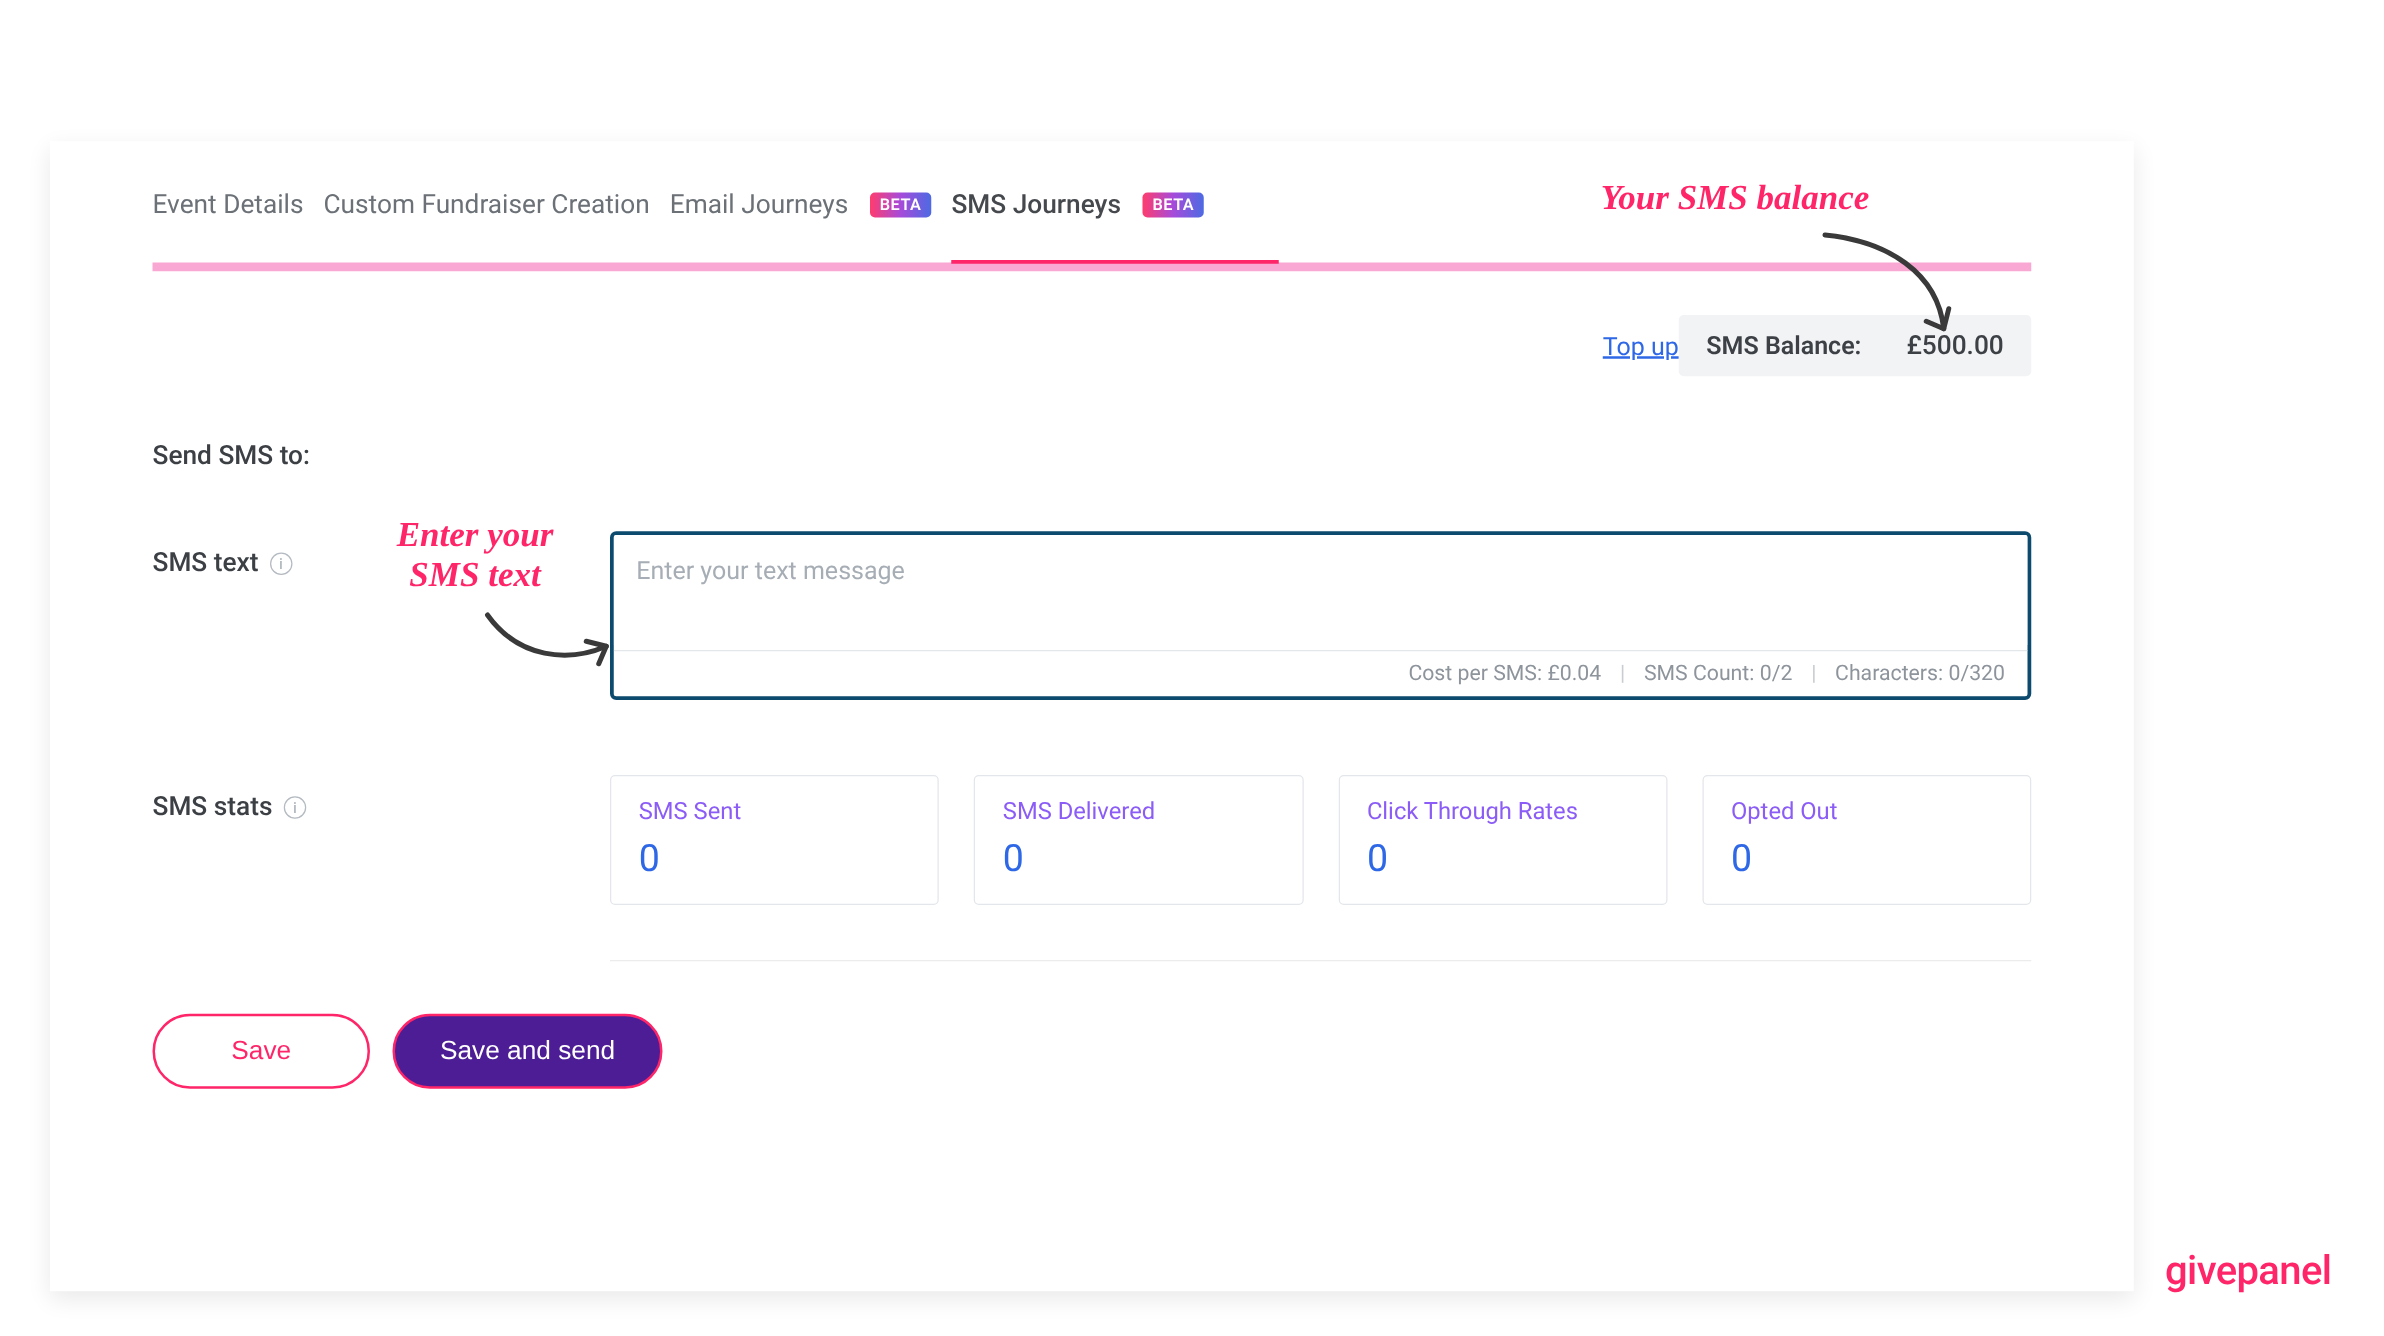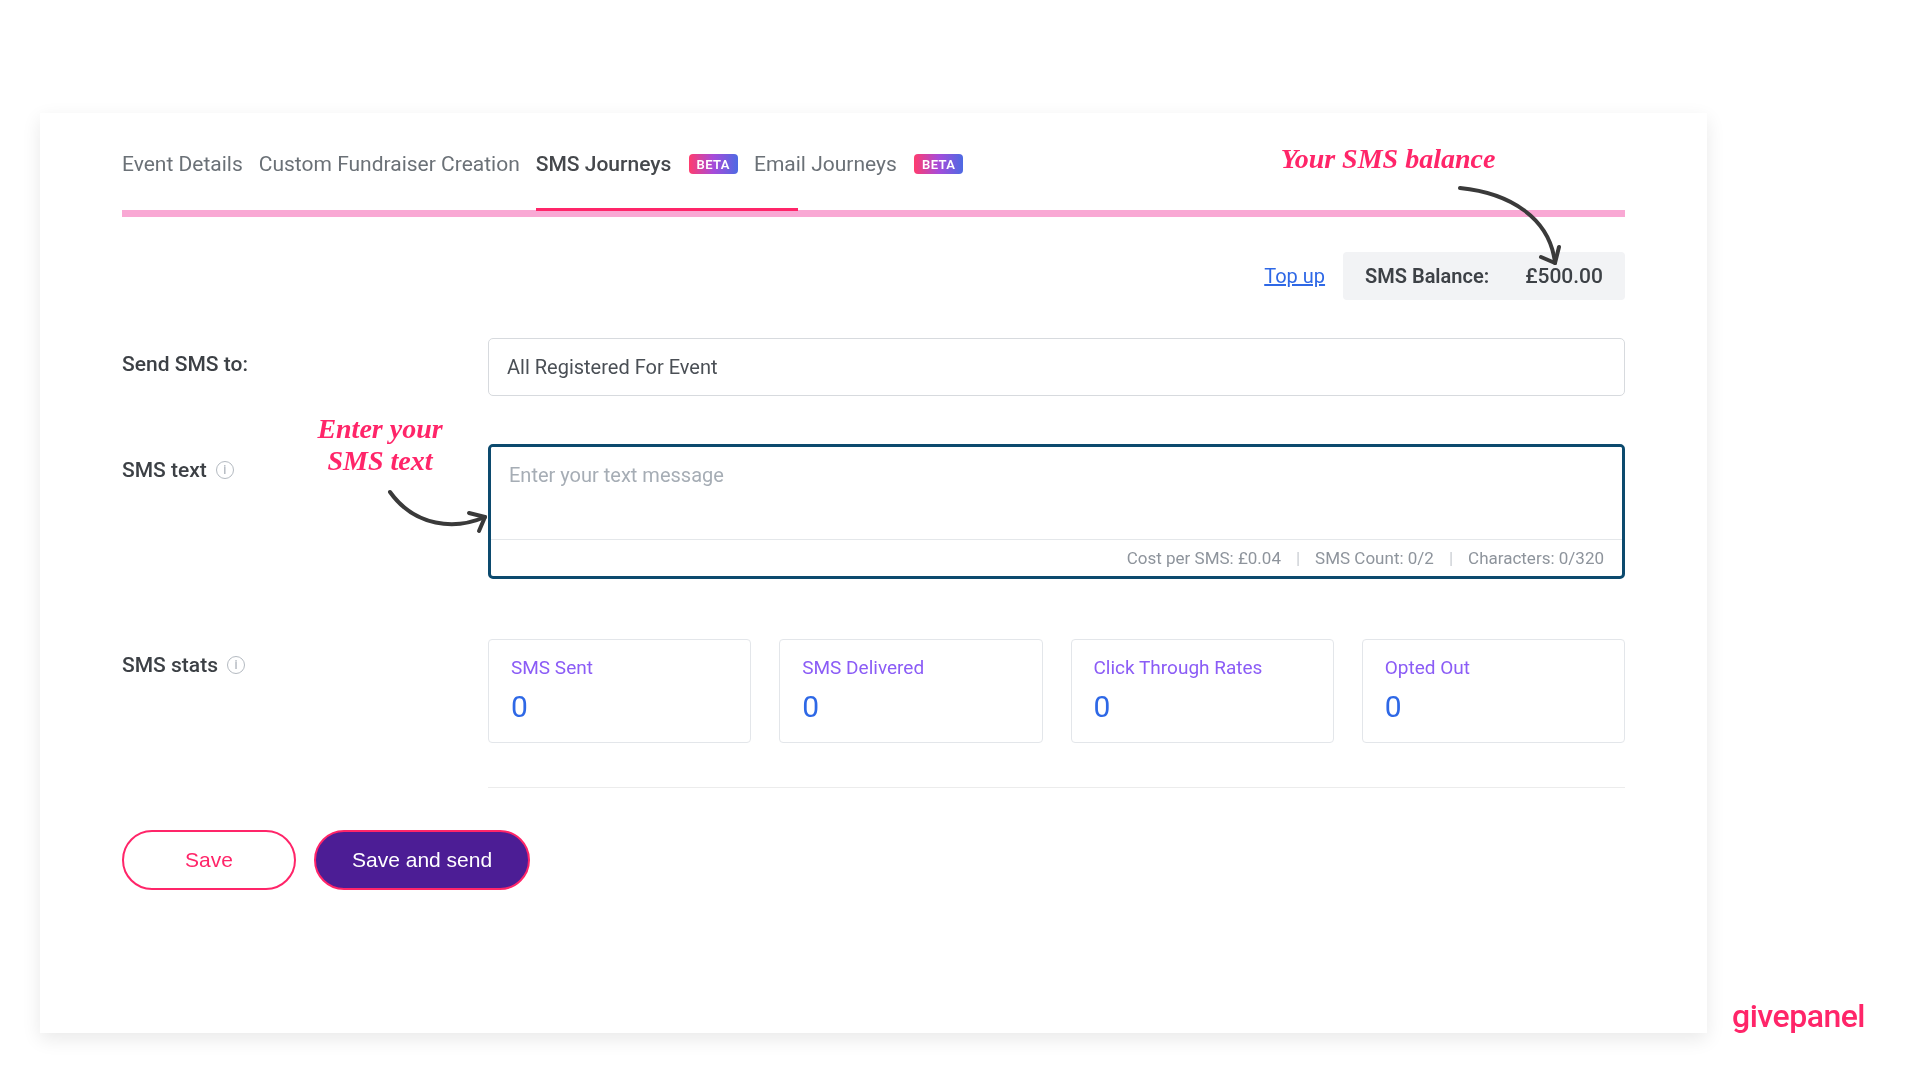--- a/index.html
+++ b/index.html
@@ -71,21 +71,20 @@
     background: linear-gradient(90deg, #ff3c6e 0%, #a64bda 50%, #4d6ae3 100%);
     letter-spacing: 0.4px;
     vertical-align: 2px;
   }
   
   .balance-row {
     display: flex;
     justify-content: flex-end;
     align-items: center;
     margin-top: 35px;
-    gap: 18px;
   }
   .topup-link {
     color: #2e68e6;
     text-decoration: underline;
     font-size: 20px;
     cursor: pointer;
   }
   .balance-box {
     background: #f2f3f5;
     padding: 12px 22px;
@@ -225,46 +224,43 @@
 </head>
 <body>
 
 <div class="canvas">
   <div class="panel">
     <div class="inner">
 
       <div class="tabs">
         <div class="tab">Event Details</div>
         <div class="tab">Custom Fundraiser Creation</div>
+        <div class="tab">
+          <span>Email Journeys</span>
+          <span class="beta">BETA</span>
+        </div>
         <div class="tab active">
           <span>SMS Journeys</span>
           <span class="beta">BETA</span>
           <span class="active-underline"></span>
-        </div>
-        <div class="tab">
-          <span>Email Journeys</span>
-          <span class="beta">BETA</span>
         </div>
       </div>
 
       <div class="balance-row">
         <a class="topup-link">Top up</a>
         <div class="balance-box">
           <span class="balance-label">SMS Balance:</span>
           <span class="balance-value">£500.00</span>
         </div>
       </div>
 
       <div class="form-area">
 
         <div class="row">
           <div class="row-label">Send SMS to:</div>
-          <div class="field">
-            <div class="select-box">All Registered For Event</div>
-          </div>
         </div>
 
         <div class="row" style="margin-bottom:0;">
           <div class="row-label">
             <span>SMS text</span>
             <span class="info-icon">i</span>
           </div>
           <div class="field">
             <div class="textarea-wrap">
               <textarea class="textarea" placeholder="Enter your text message" style=""></textarea>

